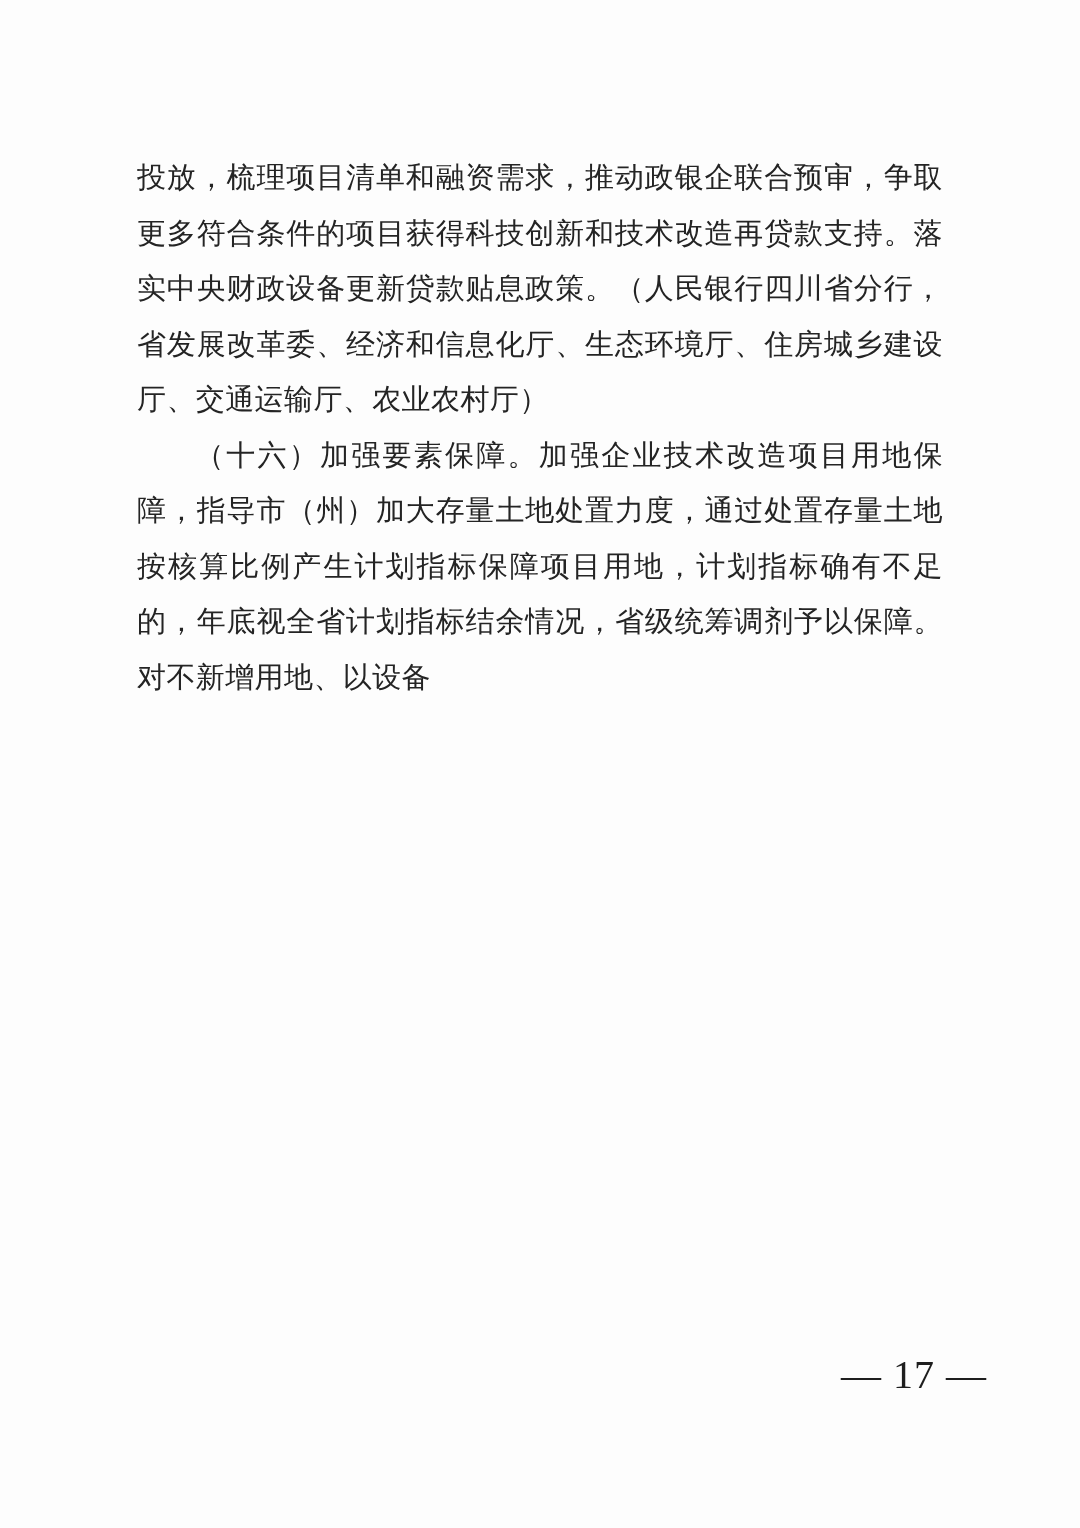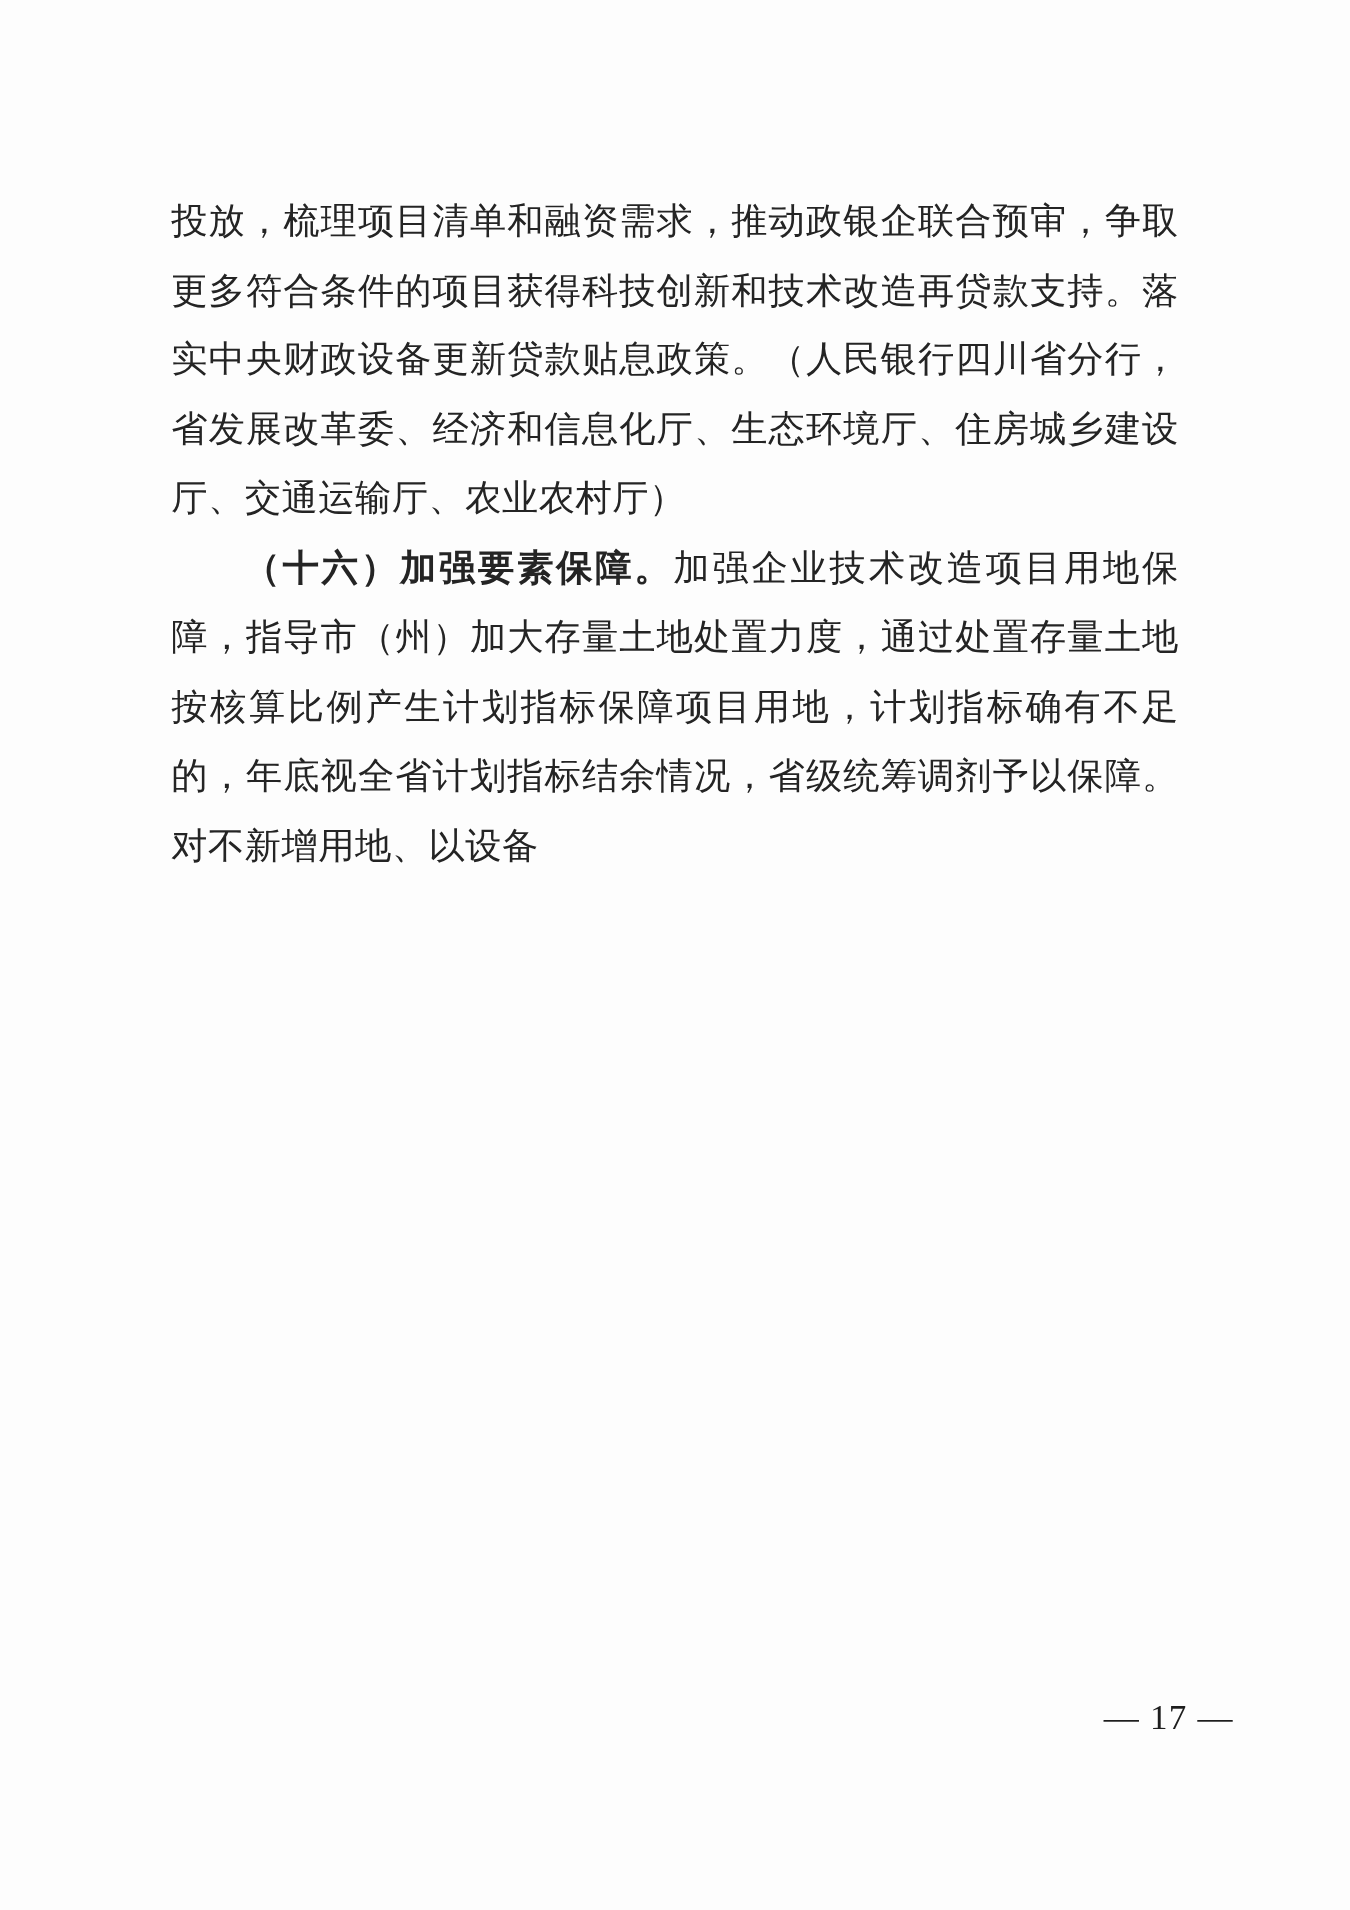--- a/index.html
+++ b/index.html
@@ -32,27 +32,27 @@
     letter-spacing: 0.4px;
   }
   .text-block p {
     margin: 0;
     padding: 0;
   }
   .text-block p.indent {
     text-indent: 2em;
   }
   .para-lead {
-    font-weight: bold;
+    font-weight: normal;
   }
   .page-number {
     position: absolute;
     top: 1358px;
     right: 93px;
-    font-size: 28px;
+    font-size: 40px;
     line-height: 34px;
     letter-spacing: 1px;
     color: #1e1e1e;
     white-space: nowrap;
   }
 </style>
 </head>
 <body>
 
 <div class="page">

